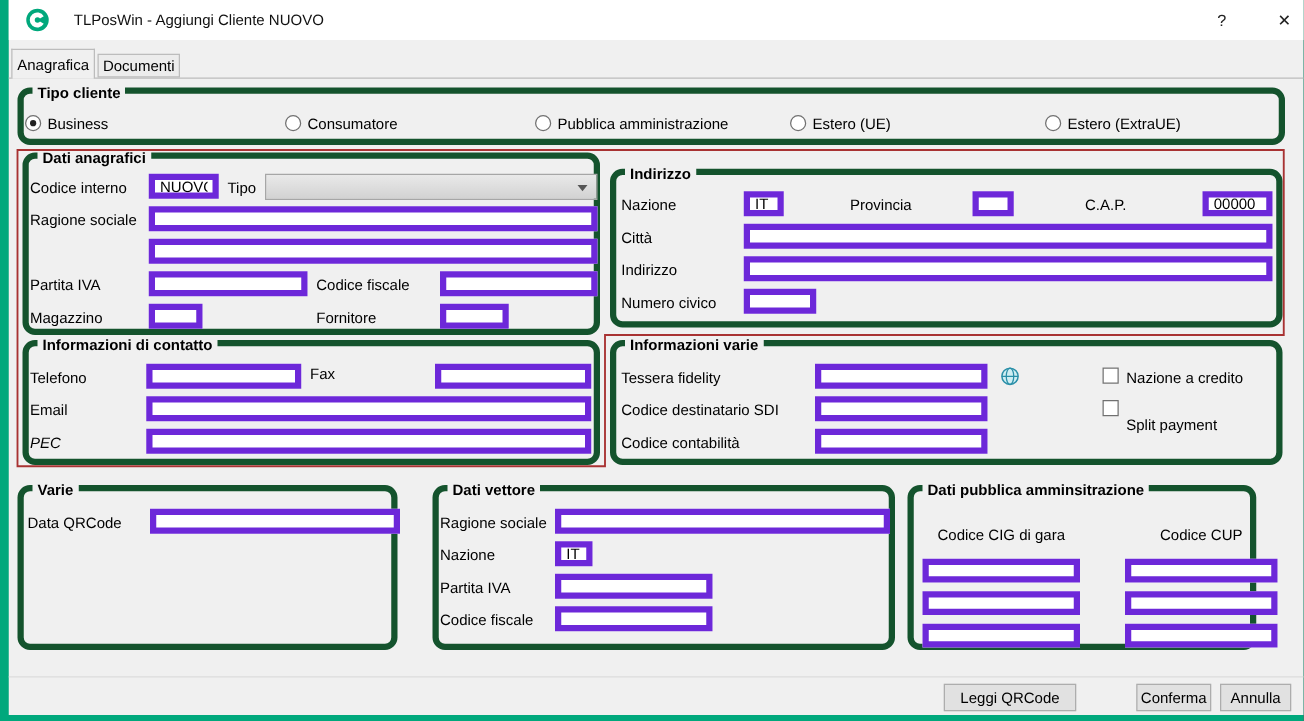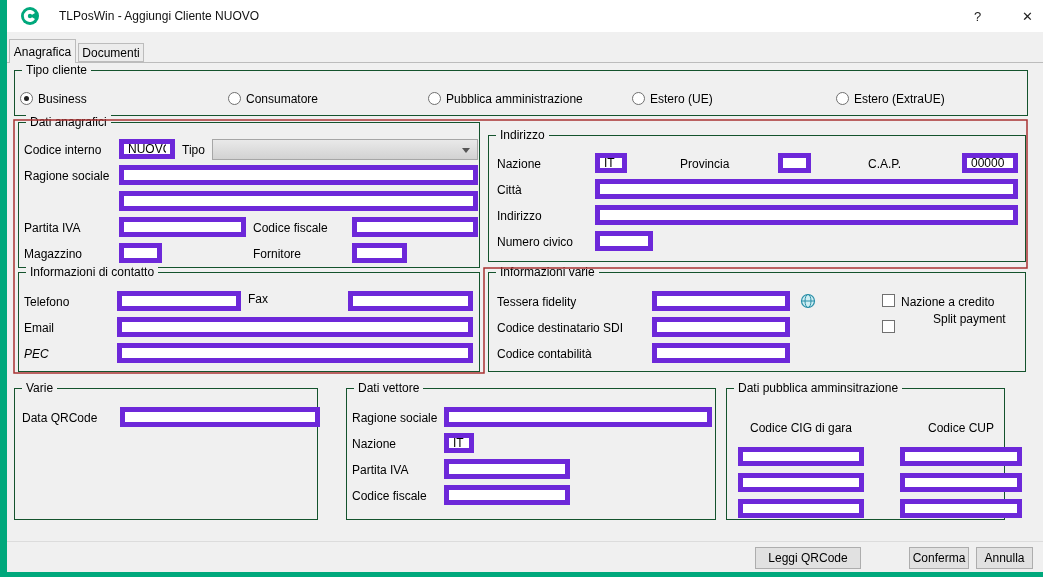--- a/index.html
+++ b/index.html
@@ -9,21 +9,21 @@
     position:relative; width:1043px; height:577px;
     background:#00a87c; overflow:hidden;
     font-size:12px; color:#000;
   }
   #dialog-bg { position:absolute; left:7px; top:0; width:1036px; height:572px; background:#f0f0f0; }
   #titlebar { position:absolute; left:7px; top:0; width:1036px; height:32px; background:#ffffff; }
   .titlebar-text { position:absolute; left:40px; top:9px; font-size:12px; color:#111;margin-left:12px; }
   .title-btn { position:absolute; top:0; height:32px; display:flex; align-items:center; justify-content:center;
     font-size:13px; color:#222; cursor:default; background:transparent; border:none; }
   .lbl { position:absolute; font-size:12px; color:#000; white-space:nowrap; line-height:14px; }
-  .grp { position:absolute; border:1px solid #14532d; border-radius:0; }
+  .grp { position:absolute; border:5px solid #14532d; border-radius:10px;font-weight:bold; }
   .grp .legend { position:absolute; top:-8px; left:7px; background:#f0f0f0; padding:0 4px; font-size:12px; white-space:nowrap; }
   .inp { position:absolute; height:20px; border:5px solid #6d28d9; background:#fff; font-family:"Liberation Sans",sans-serif;
     font-size:12px; padding:0 4px; color:#000; }
   .inp-sm { height:19px; }
   .combo { position:absolute; height:21px; background:linear-gradient(#e9e9e9,#d2d2d2); border:1px solid #a6a6a6; }
   .combo .arrow { position:absolute; right:7px; top:8px; width:0; height:0;
     border-left:4px solid transparent; border-right:4px solid transparent; border-top:5px solid #555; }
   .radio { position:absolute; width:13px; height:13px; border:1px solid #707070; border-radius:50%; background:#fff; }
   .radio.sel::after { content:""; position:absolute; left:3px; top:3px; width:5px; height:5px; border-radius:50%; background:#222; }
   .chk { position:absolute; width:13px; height:13px; border:1px solid #707070; background:#fff; }
@@ -135,21 +135,21 @@
     <ellipse cx="8" cy="8" rx="3" ry="6.5" fill="none" stroke="#2a8fa8" stroke-width="1"></ellipse>
     <line x1="1.5" y1="8" x2="14.5" y2="8" stroke="#2a8fa8" stroke-width="1"></line>
   </svg>
   <span class="lbl" style="left:497px;top:321px;">Codice destinatario SDI</span>
   <input class="inp" style="left: 652px; top: 317px; width: 138px;">
   <span class="lbl" style="left:497px;top:347px;">Codice contabilità</span>
   <input class="inp" style="left: 652px; top: 343px; width: 138px;">
   <span class="chk" style="left:882px;top:294px;"></span>
   <span class="lbl" style="left:901px;top:295px;">Nazione a credito</span>
   <span class="chk" style="left:882px;top:320px;"></span>
-  <span class="lbl" style="left:901px;top:312px;margin-left:32px;">Split payment</span>
+  <span class="lbl" style="left:901px;top:333px;">Split payment</span>
 
   <div class="grp" style="left:14px;top:388px;width:304px;height:132px;">
     <span class="legend">Varie</span>
   </div>
   <span class="lbl" style="left:22px;top:411px;">Data QRCode</span>
   <input class="inp" style="left: 120px; top: 407px; width: 200px;">
 
   <div class="grp" style="left:346px;top:388px;width:370px;height:132px;">
     <span class="legend">Dati vettore</span>
   </div>

